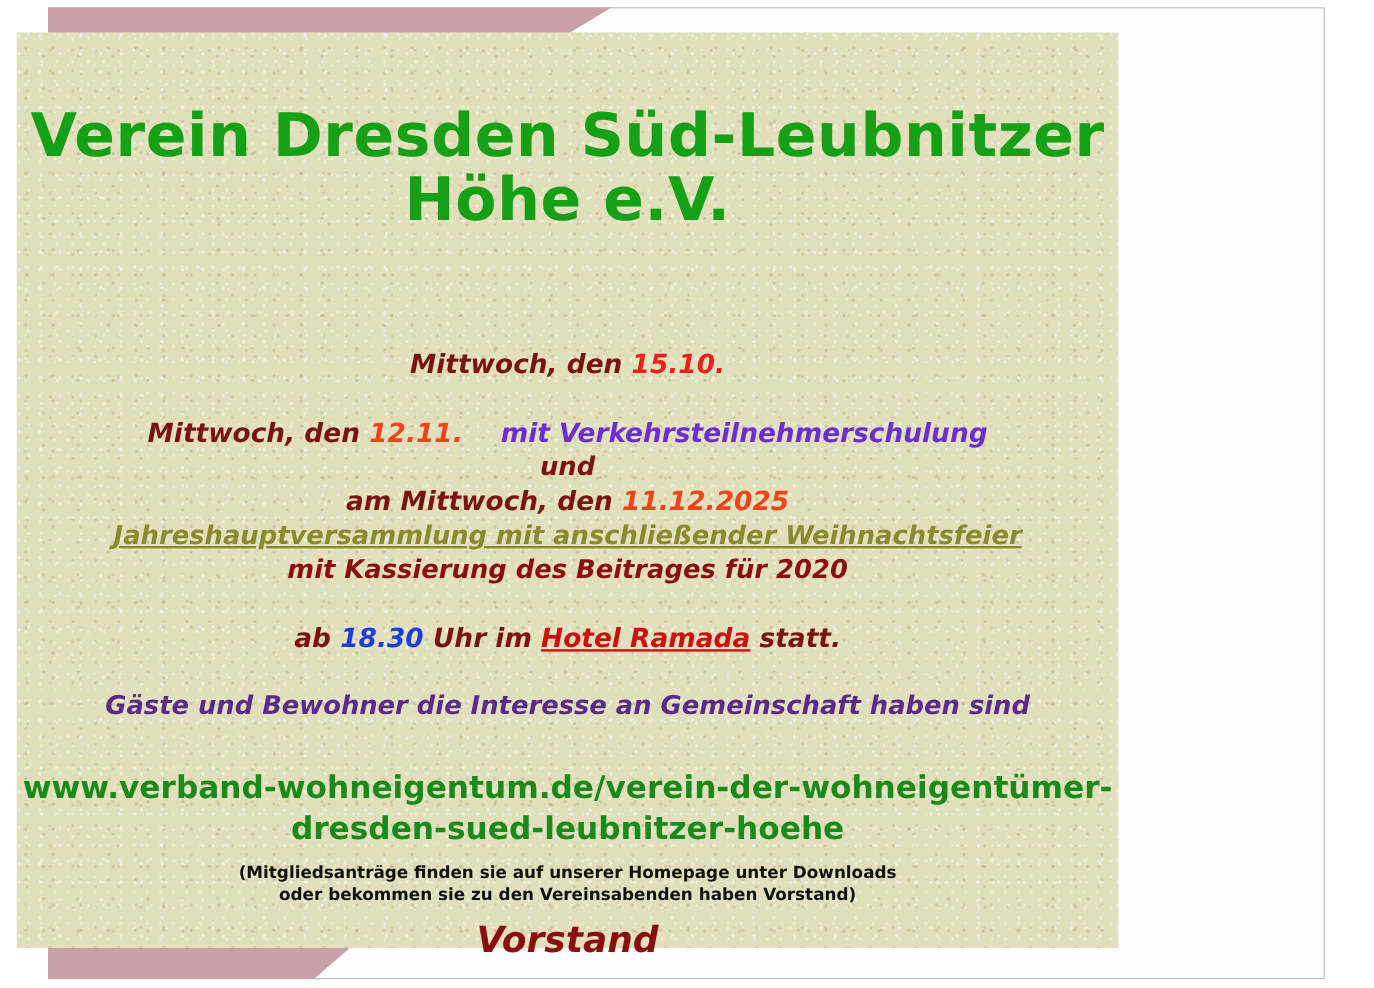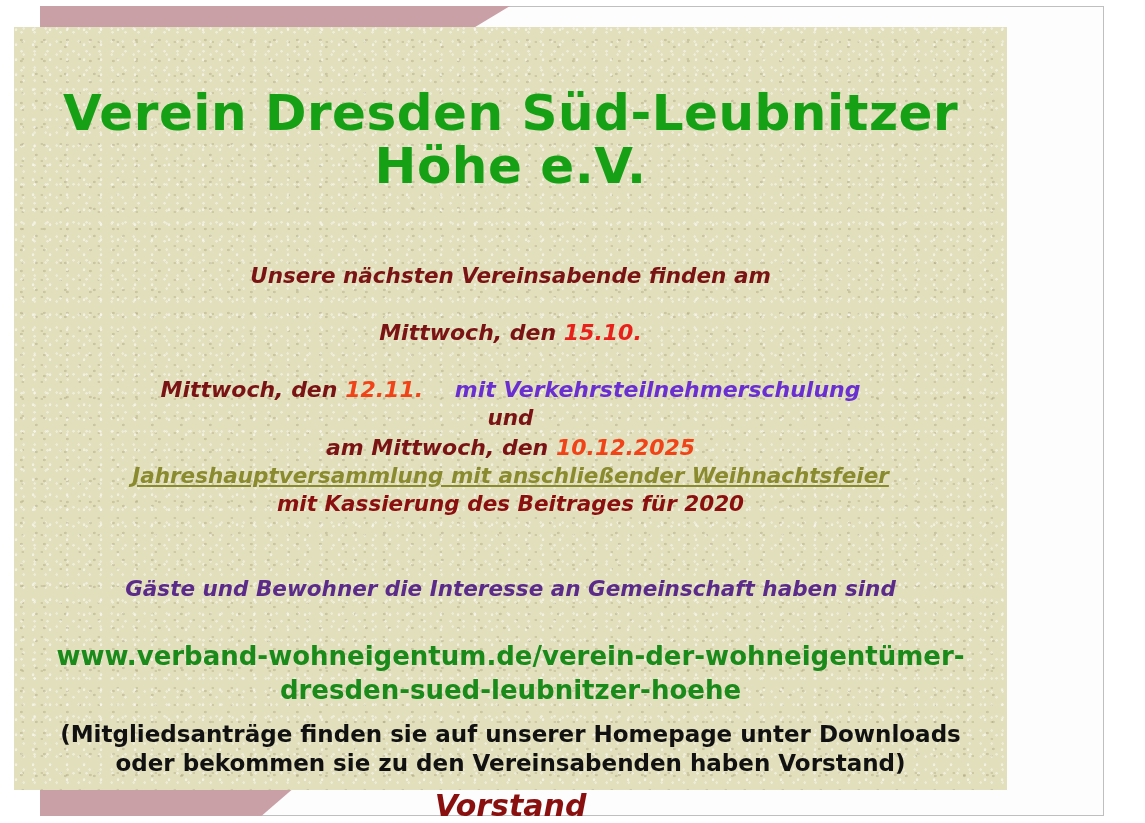--- a/index.html
+++ b/index.html
@@ -45,21 +45,21 @@
     height: 42px;
     background: #c9a0a6;
     clip-path: polygon(0 0, 100% 0, 82% 100%, 0 100%);
   }
 
   
   .poster {
     position: absolute;
     left: 14px;
     top: 27px;
-    width: 993px;
+    width: 918px;
     height: 763px;
     box-sizing: border-box;
     background-color: #e2dfbd;
     background-image:
       radial-gradient(circle at 12% 18%, rgba(255,255,255,.55) 0 1.1px, transparent 1.6px),
       radial-gradient(circle at 32% 62%, rgba(160,150,110,.35) 0 1.1px, transparent 1.6px),
       radial-gradient(circle at 58% 28%, rgba(255,255,255,.45) 0 1px, transparent 1.5px),
       radial-gradient(circle at 77% 74%, rgba(150,142,104,.32) 0 1.1px, transparent 1.6px),
       radial-gradient(circle at 88% 12%, rgba(255,255,255,.4) 0 1px, transparent 1.5px),
       radial-gradient(circle at 46% 88%, rgba(160,150,110,.3) 0 1px, transparent 1.5px);
@@ -106,21 +106,21 @@
   .green-link {
     color: #1a8a1a;
     font-size: 26px;
     font-weight: bold;
     font-style: normal;
     text-decoration: none;
     font-family: "DejaVu Sans", sans-serif;
   }
   .note {
     color: #111;
-    font-size: 23px;
+    font-size: 14px;
     font-weight: bold;
     font-style: normal;
     line-height: 1.28;
   }
   .signoff {
     color: #8a1010;
     font-size: 30px;
     font-weight: bold;
     font-style: italic;
     margin-top: 8px;
@@ -135,46 +135,48 @@
 <div class="band-bottom"></div>
 
 <div class="poster">
 
   <h1 class="title">Verein Dresden Süd-Leubnitzer Höhe e.V.</h1>
 
   <div class="body-block">
 
     <div class="sp-36"></div>
 
-    <p class="line dark-red">Unsere nächsten Vereinsabende finden am</p>
 
     <div class="sp-28"></div>
 
     <p class="line date-line-big">
       <span class="dark-red">Mittwoch, den </span><span class="red">15.10.</span>
     </p>
 
     <div class="sp-28"></div>
 
     <p class="line date-line-big">
       <span class="dark-red">Mittwoch, den </span><span class="orange-red">12.11.</span><span class="purple"> mit Verkehrsteilnehmerschulung</span>
     </p>
 
     <p class="line dark-red">und</p>
 
     <p class="line date-line-big">
-      <span class="dark-red">am Mittwoch, den </span><span class="orange-red">10.12.2025</span>
+      <span class="dark-red">am Mittwoch, den </span><span class="orange-red">11.12.2025</span>
     </p>
 
     <p class="line olive">Jahreshauptversammlung mit anschließender Weihnachtsfeier</p>
 
     <p class="line darkred-bold">mit Kassierung des Beitrages für 2020</p>
 
     <div class="sp-28"></div>
 
+    <p class="line date-line-big">
+      <span class="dark-red">ab </span><span class="blue">18.30</span><span class="dark-red"> Uhr im  </span><span class="link-red">Hotel Ramada</span><span class="dark-red">  statt.</span>
+    </p>
 
     <div class="sp-28"></div>
 
     <p class="line violet">Gäste und Bewohner die Interesse an Gemeinschaft haben sind</p>
 
     <div class="sp-36"></div>
 
     <p class="line">
       <span class="green-link">www.verband-wohneigentum.de/verein-der-wohneigentümer-dresden-sued-leubnitzer-hoehe</span>
     </p>

